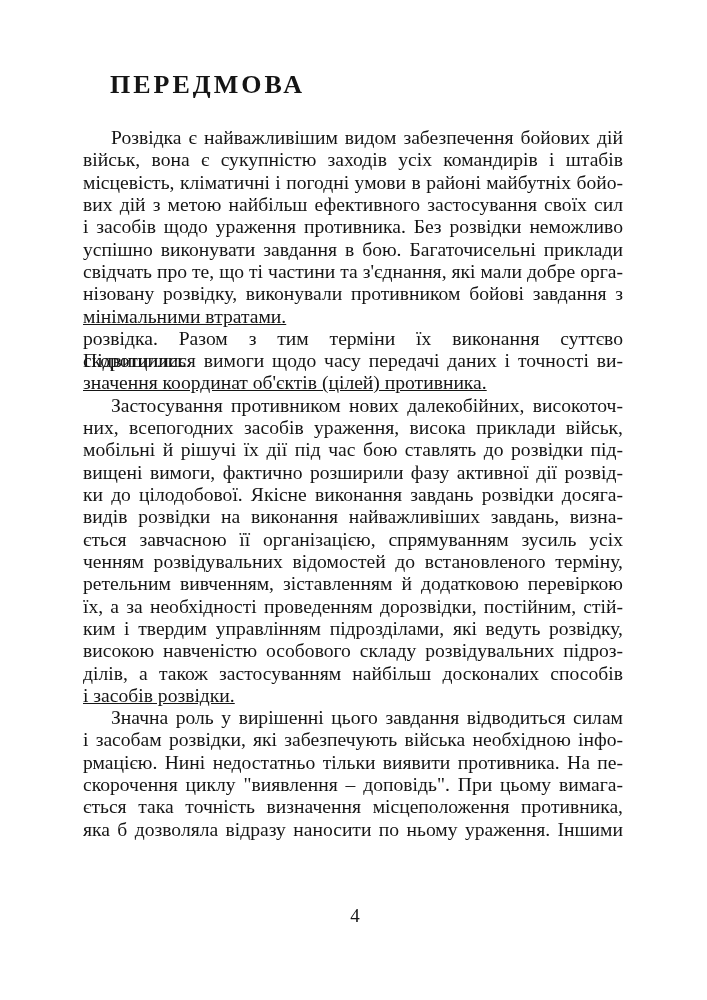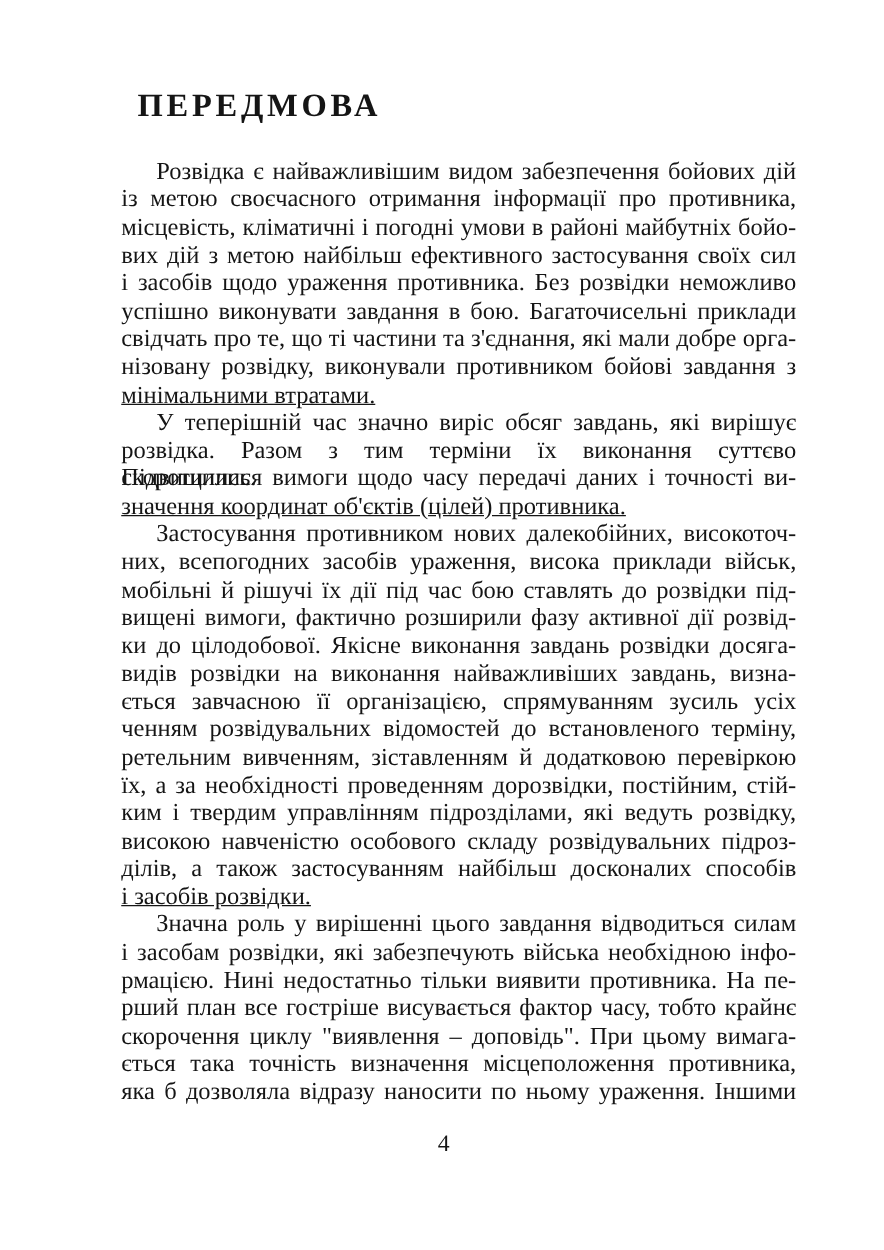--- a/index.html
+++ b/index.html
@@ -22,21 +22,21 @@
     top: 70px;
     margin: 0;
     font-size: 26px;
     line-height: 30px;
     font-weight: 700;
     letter-spacing: 3px;
     white-space: nowrap;
   }
   .body-text {
     position: absolute;
-    left: 97px;
+    left: 83px;
     top: 127px;
     width: 540px;
     font-size: 19.6px;
   }
   .paragraph {
     margin: 0;
   }
   .line {
     height: 22.32px;
     line-height: 22.32px;
@@ -63,31 +63,30 @@
 </style>
 </head>
 <body>
 
 <div class="page">
   <h1 class="title">ПЕРЕДМОВА</h1>
 
   <div class="body-text">
       <div class="paragraph">
         <div class="line first">Розвідка є найважливішим видом забезпечення бойових дій</div>
-        <div class="line">із метою своєчасного отримання інформації про противника,</div>
+        <div class="line">військ, вона є сукупністю заходів усіх командирів і штабів</div>
         <div class="line">місцевість, кліматичні і погодні умови в районі майбутніх бойо-</div>
         <div class="line">вих дій з метою найбільш ефективного застосування своїх сил</div>
         <div class="line">і засобів щодо ураження противника. Без розвідки неможливо</div>
         <div class="line">успішно виконувати завдання в бою. Багаточисельні приклади</div>
         <div class="line">свідчать про те, що ті частини та з'єднання, які мали добре орга-</div>
         <div class="line">нізовану розвідку, виконували противником бойові завдання з</div>
         <div class="line pend">мінімальними втратами.</div>
       </div>
       <div class="paragraph">
-        <div class="line first">У теперішній час значно виріс обсяг завдань, які вирішує</div>
         <div class="line">розвідка. Разом з тим терміни їх виконання суттєво скоротились.</div>
         <div class="line">Підвищилися вимоги щодо часу передачі даних і точності ви-</div>
         <div class="line pend">значення координат об'єктів (цілей) противника.</div>
       </div>
       <div class="paragraph">
         <div class="line first">Застосування противником нових далекобійних, високоточ-</div>
         <div class="line">них, всепогодних засобів ураження, висока приклади військ,</div>
         <div class="line">мобільні й рішучі їх дії під час бою ставлять до розвідки під-</div>
         <div class="line">вищені вимоги, фактично розширили фазу активної дії розвід-</div>
         <div class="line">ки до цілодобової. Якісне виконання завдань розвідки досяга-</div>
@@ -98,21 +97,20 @@
         <div class="line">їх, а за необхідності проведенням дорозвідки, постійним, стій-</div>
         <div class="line">ким і твердим управлінням підрозділами, які ведуть розвідку,</div>
         <div class="line">високою навченістю особового складу розвідувальних підроз-</div>
         <div class="line">ділів, а також застосуванням найбільш досконалих способів</div>
         <div class="line pend">і засобів розвідки.</div>
       </div>
       <div class="paragraph">
         <div class="line first">Значна роль у вирішенні цього завдання відводиться силам</div>
         <div class="line">і засобам розвідки, які забезпечують війська необхідною інфо-</div>
         <div class="line">рмацією. Нині недостатньо тільки виявити противника. На пе-</div>
-        <div class="line">рший план все гостріше висувається фактор часу, тобто крайнє</div>
         <div class="line">скорочення циклу "виявлення – доповідь". При цьому вимага-</div>
         <div class="line">ється така точність визначення місцеположення противника,</div>
         <div class="line">яка б дозволяла відразу наносити по ньому ураження. Іншими</div>
       </div>
     </div>
 
   <div class="pagenum">4</div>
 </div>
 
 </body></html>

